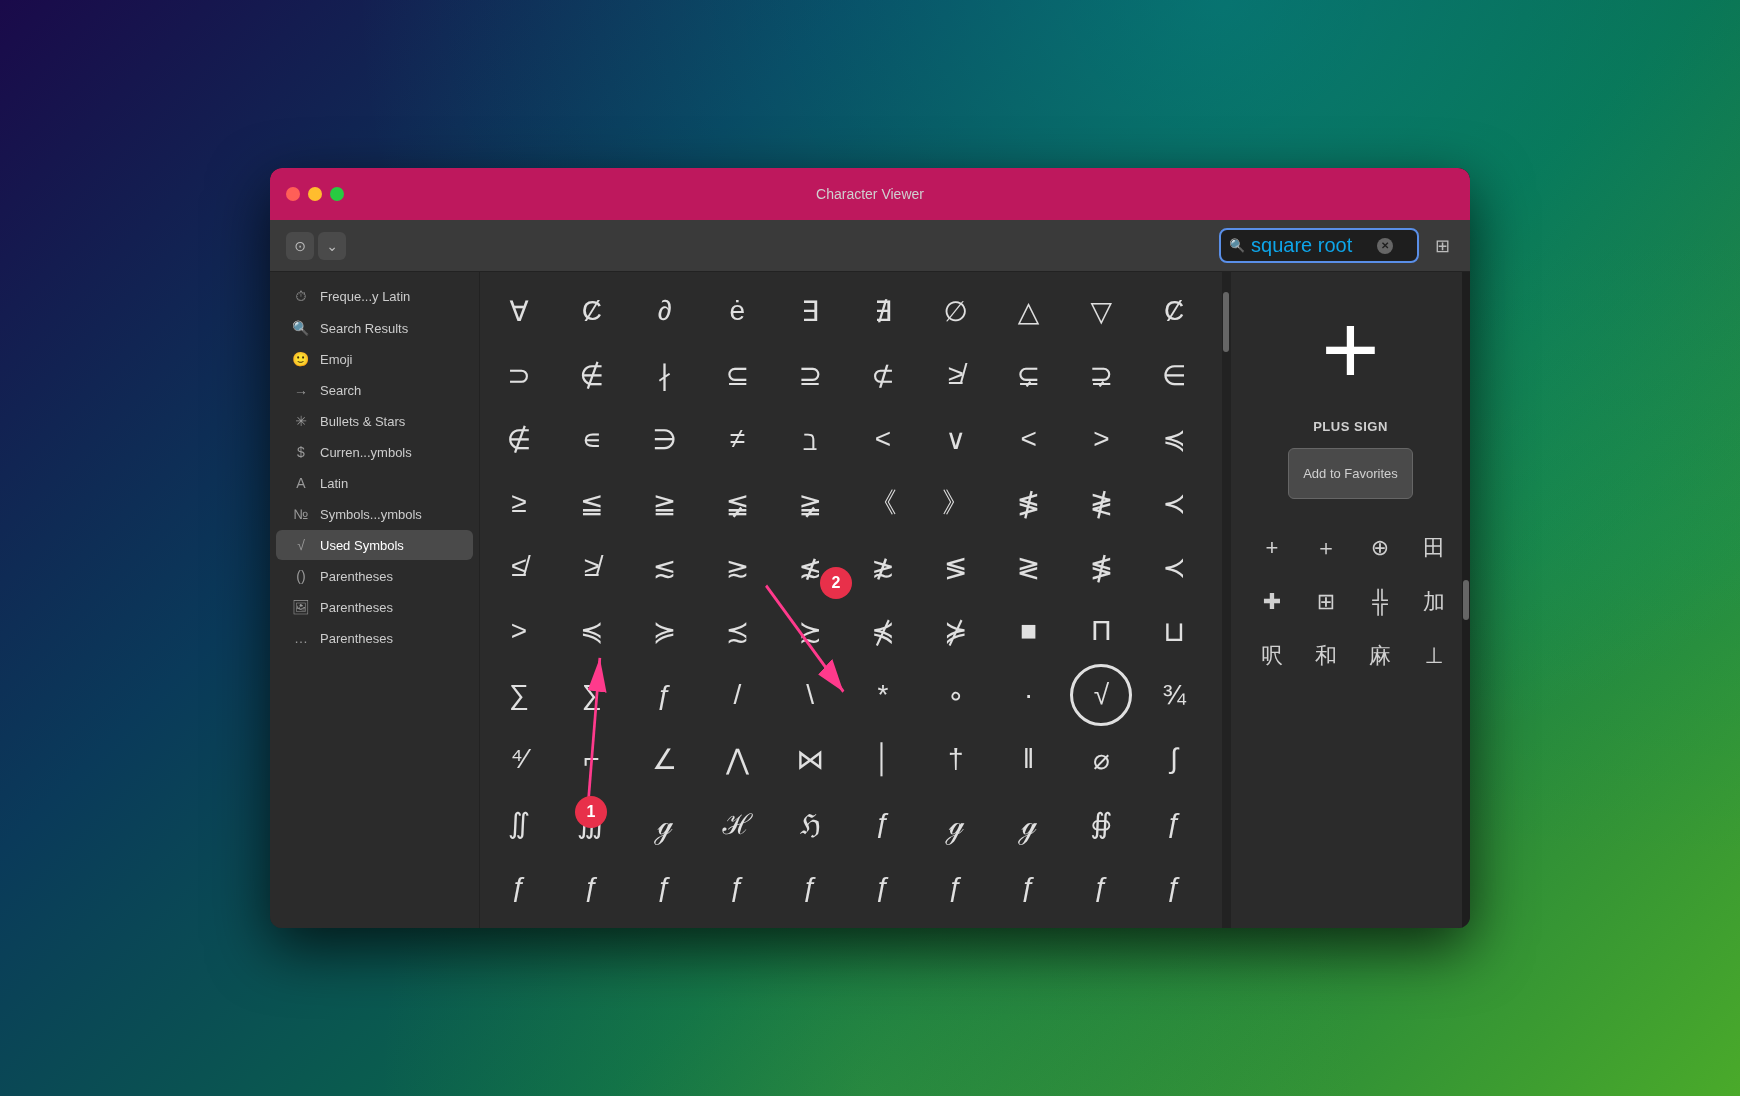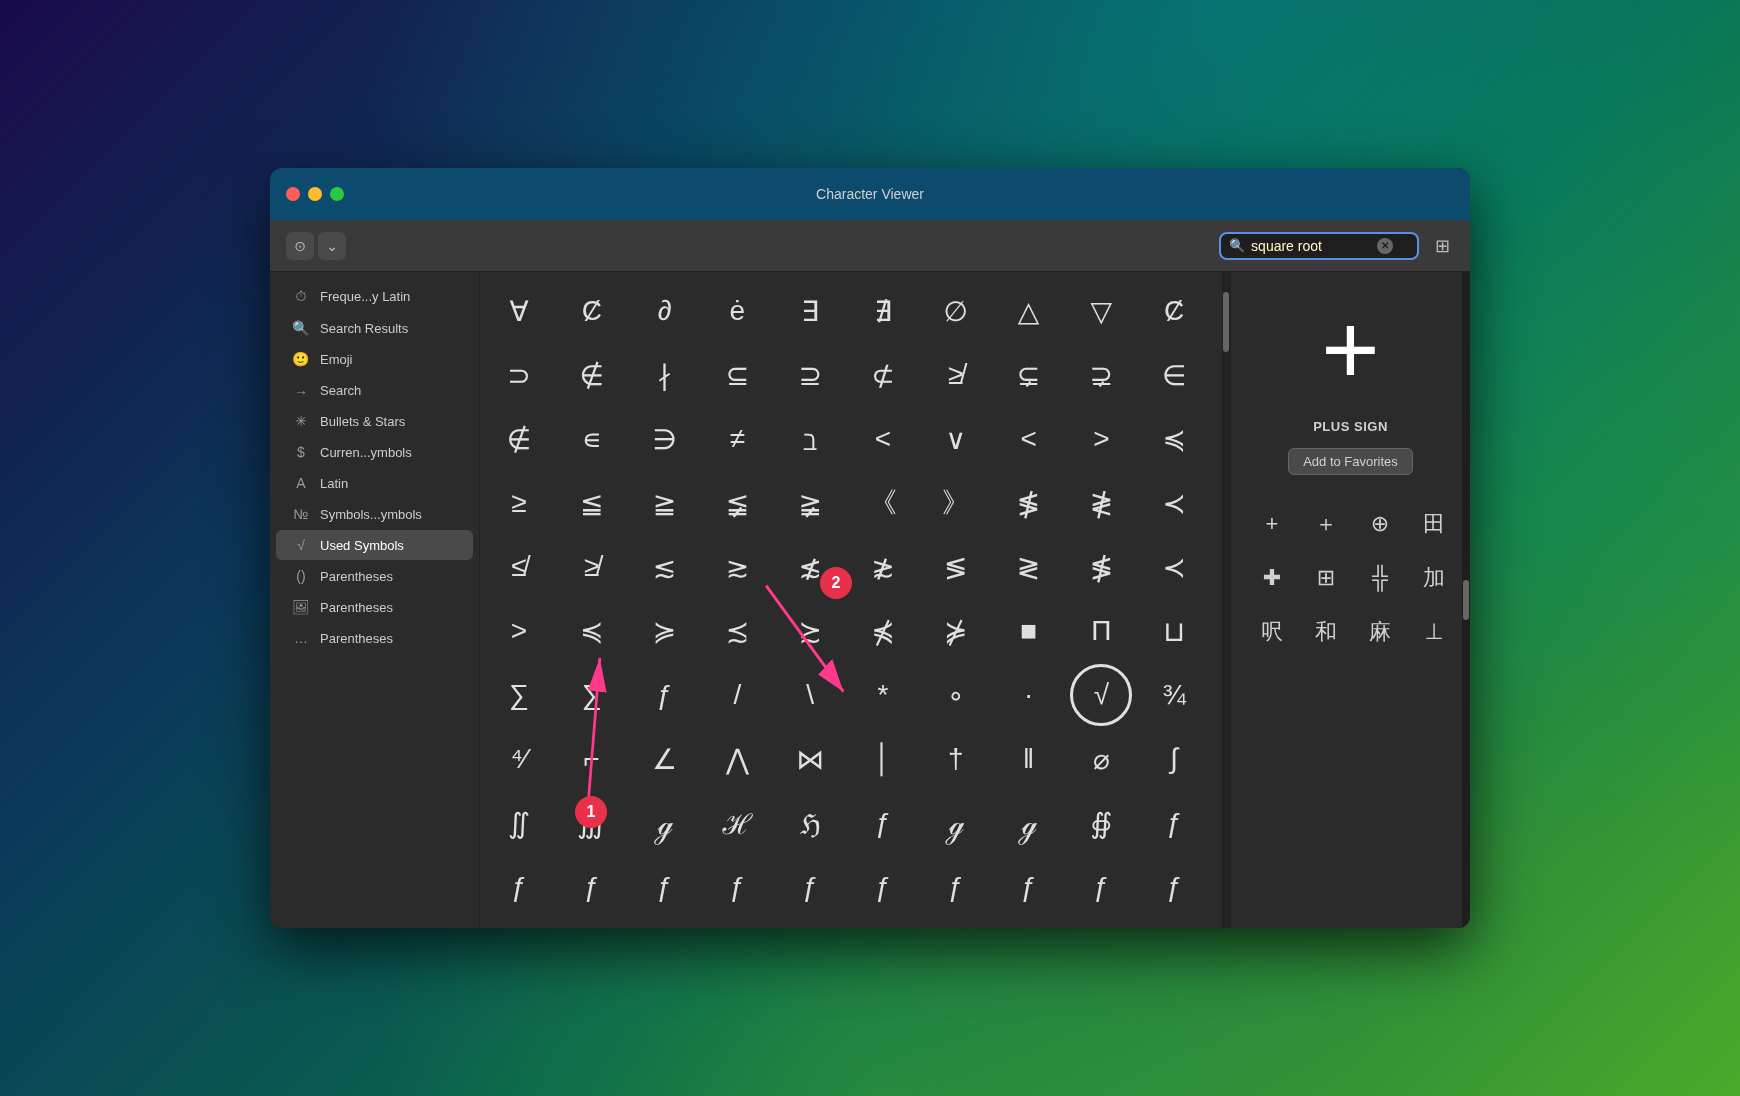--- a/index.html
+++ b/index.html
@@ -35,21 +35,21 @@
       box-shadow: 0 20px 60px rgba(0,0,0,0.7);
       display: flex;
       flex-direction: column;
       overflow: hidden;
       position: relative;
     }
 
     
     .title-bar {
       height: 52px;
-      background: #0c4a6e;
+      background: #be185d;
       display: flex;
       align-items: center;
       justify-content: center;
       position: relative;
       border-radius: 12px 12px 0 0;
       flex-shrink: 0;
     }
 
     .traffic-lights {
       position: absolute;
@@ -114,22 +114,22 @@
       border-radius: 8px;
       padding: 4px 8px;
       gap: 6px;
       min-width: 200px;
     }
 
     .search-box input {
       background: none;
       border: none;
       outline: none;
-      color: #fef9c3;
-      font-size: 14px;
+      color: #0ea5e9;
+      font-size: 20px;
       width: 120px;
     }
 
     .search-icon-svg {
       color: #888;
       font-size: 13px;
     }
 
     .search-clear {
       background: #666;
@@ -258,21 +258,21 @@
       font-weight: 700;
       letter-spacing: 0.5px;
       margin-bottom: 14px;
     }
 
     .add-to-favorites-btn {
       background: #4a4a4a;
       border: 1px solid #666;
       border-radius: 6px;
       color: #d0d0d0;
-      padding: 5px 14px;
+      padding: 17px 14px;
       font-size: 13px;
       cursor: pointer;
       margin-bottom: 24px;
     }
 
     .related-chars {
       width: 100%;
       display: grid;
       grid-template-columns: repeat(4, 1fr);
       gap: 4px;

